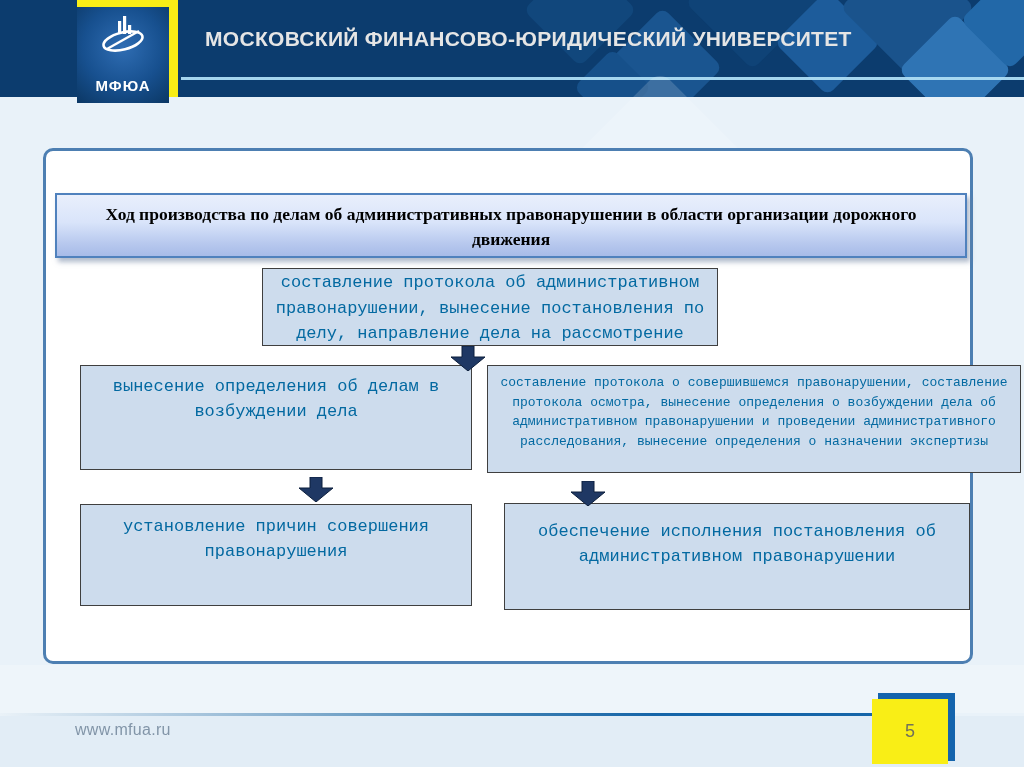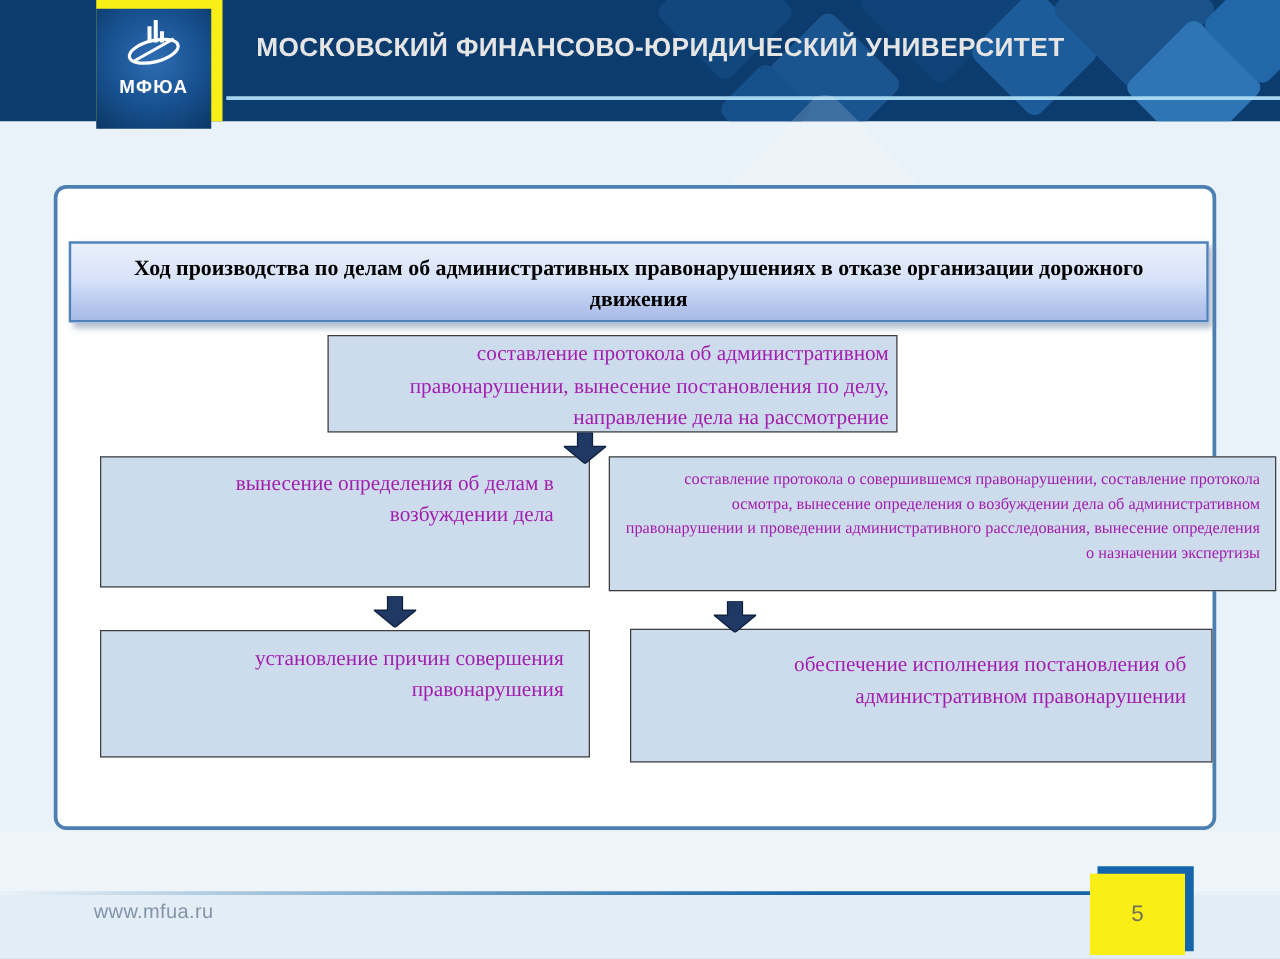--- a/index.html
+++ b/index.html
@@ -34,38 +34,38 @@
   }
   
   .logo-wrap{position:absolute;left:77px;top:0;width:101px;height:103px;}
   .logo-yellow{position:absolute;left:0;top:0;width:101px;height:97px;background:var(--accent-yellow);}
   .logo-box{
     position:absolute;left:0;top:7px;width:92px;height:96px;
     background:radial-gradient(circle at 50% 42%, #2f6db3 0%, #17508f 55%, #0b3764 100%);
     display:flex;flex-direction:column;align-items:center;justify-content:flex-start;
   }
   .logo-icon{margin-top:8px;}
-  .logo-text{color:#fff;font-size:15px;font-weight:bold;letter-spacing:1px;margin-top:4px;text-align:center;}
+  .logo-text{color:#fff;font-size:15px;font-weight:bold;letter-spacing:1px;margin-top:20px;text-align:center;}
   
   .content-box{
     position:absolute;left:43px;top:148px;width:930px;height:516px;
     background:#fff;border:3px solid #4d7fb2;border-radius:10px;
   }
   .diagram-title{
     position:absolute;left:55px;top:193px;width:912px;height:65px;
     background:linear-gradient(180deg,#e9effc 0%,#d9e4fa 45%,#b7c8ee 80%,#a7bbe8 100%);
     border:2px solid var(--title-border);
     box-shadow:3px 4px 5px rgba(110,130,160,.55);
     font-family:"Liberation Serif",serif;font-size:17.5px;font-weight:bold;color:#000;
     text-align:center;line-height:25px;padding:7px 20px 0 20px;
   }
   .flow-box{
     position:absolute;background:var(--box-fill);
     border:1.6px solid var(--box-border);
-    font-family:Liberation Serif, serif;color:#a21caf;text-align:right;
+    font-family:Liberation Mono, monospace;color:#0369a1;text-align:center;
   }
   .box-top{left:262px;top:268px;width:456px;height:78px;font-size:17px;line-height:25.5px;padding:1px 6px;}
   .box-mid-left{left:80px;top:365px;width:392px;height:105px;font-size:17px;line-height:25px;padding:8px 28px;}
   .box-mid-right{left:487px;top:365px;width:534px;height:108px;font-size:13px;line-height:19.5px;padding:7px 12px;}
   .box-bottom-left{left:80px;top:504px;width:392px;height:102px;font-size:17px;line-height:25px;padding:9px 20px;}
   .box-bottom-right{left:504px;top:503px;width:466px;height:107px;font-size:17px;line-height:25px;padding:15px 20px;}
   .arrow{position:absolute;width:34px;height:25px;}
   .arrow-1{left:451px;top:346px;}
   .arrow-2{left:299px;top:477px;}
   .arrow-3{left:571px;top:481px;}
@@ -125,21 +125,21 @@
     </div>
   </div>
 
   <div class="bg-soft" style="left:600px;top:95px;width:120px;height:120px;opacity:.35;"></div>
 
   <div class="footer-band-top"></div>
   <div class="footer-band-bottom"></div>
 
   <div class="content-box"></div>
 
-  <div class="diagram-title">Ход производства по делам об административных правонарушениях в отказе организации дорожного движения</div>
+  <div class="diagram-title">Ход производства по делам об административных правонарушении в области организации дорожного движения</div>
 
   <div class="flow-box box-top">составление протокола об административном правонарушении, вынесение постановления по делу, направление дела на рассмотрение</div>
   <div class="flow-box box-mid-left">вынесение определения об делам в возбуждении дела</div>
   <div class="flow-box box-mid-right">составление протокола о совершившемся правонарушении, составление протокола осмотра, вынесение определения о возбуждении дела об административном правонарушении и проведении административного расследования, вынесение определения о назначении экспертизы</div>
   <div class="flow-box box-bottom-left">установление причин совершения правонарушения</div>
   <div class="flow-box box-bottom-right">обеспечение исполнения постановления об административном правонарушении</div>
 
   <svg class="arrow arrow-1" viewBox="0 0 34 25">
     <path d="M11 0 h12 v11 h11 L17 25 L0 11 h11 z" fill="#1f3864" stroke="#0d1f3c" stroke-width="1"></path>
   </svg>

